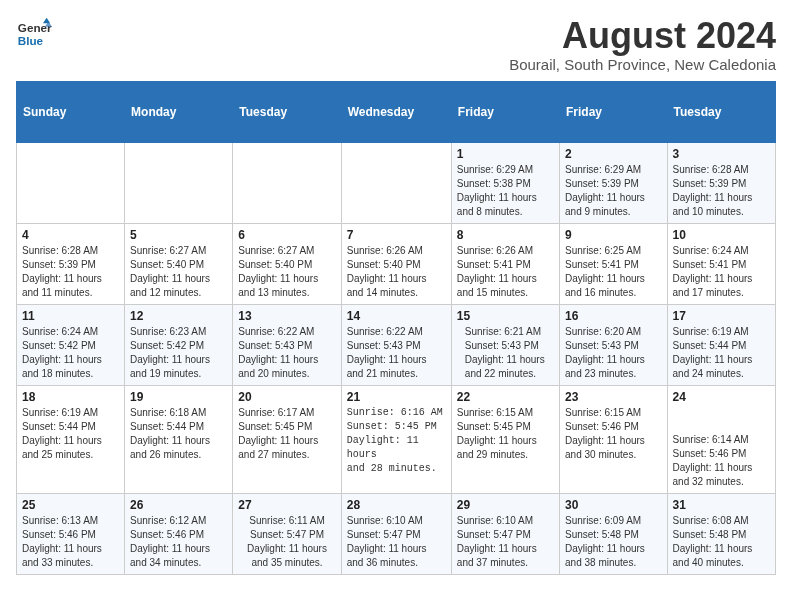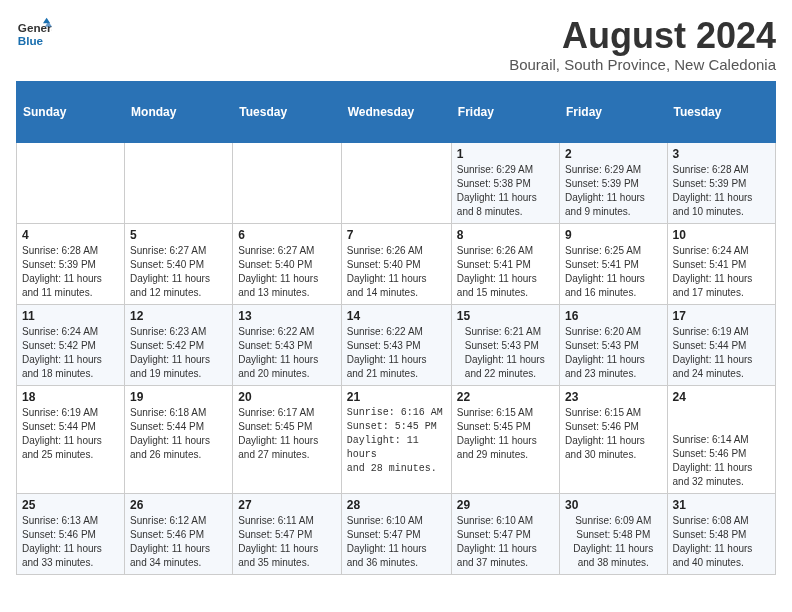--- a/index.html
+++ b/index.html
@@ -303,42 +303,42 @@
         </td>
         <td>
           <span class="day-number">26</span>
           <div class="day-info" style="white-space: pre-line;">Sunrise: 6:12 AM
 Sunset: 5:46 PM
 Daylight: 11 hours
 and 34 minutes.</div>
         </td>
         <td>
           <span class="day-number">27</span>
-          <div class="day-info" style="white-space: pre-line;">Sunrise: 6:11 AM
+          <div class="day-info" style="white-space: pre-line; text-align: center;">Sunrise: 6:11 AM
 Sunset: 5:47 PM
 Daylight: 11 hours
 and 35 minutes.</div>
         </td>
         <td>
           <span class="day-number">28</span>
           <div class="day-info" style="white-space: pre-line;">Sunrise: 6:10 AM
 Sunset: 5:47 PM
 Daylight: 11 hours
 and 36 minutes.</div>
         </td>
         <td>
           <span class="day-number">29</span>
           <div class="day-info" style="white-space: pre-line;">Sunrise: 6:10 AM
 Sunset: 5:47 PM
 Daylight: 11 hours
 and 37 minutes.</div>
         </td>
         <td>
           <span class="day-number">30</span>
-          <div class="day-info" style="white-space: pre-line; text-align: center;">Sunrise: 6:09 AM
+          <div class="day-info" style="white-space: pre-line;">Sunrise: 6:09 AM
 Sunset: 5:48 PM
 Daylight: 11 hours
 and 38 minutes.</div>
         </td>
         <td>
           <span class="day-number">31</span>
           <div class="day-info" style="white-space: pre-line;">Sunrise: 6:08 AM
 Sunset: 5:48 PM
 Daylight: 11 hours
 and 40 minutes.</div>

